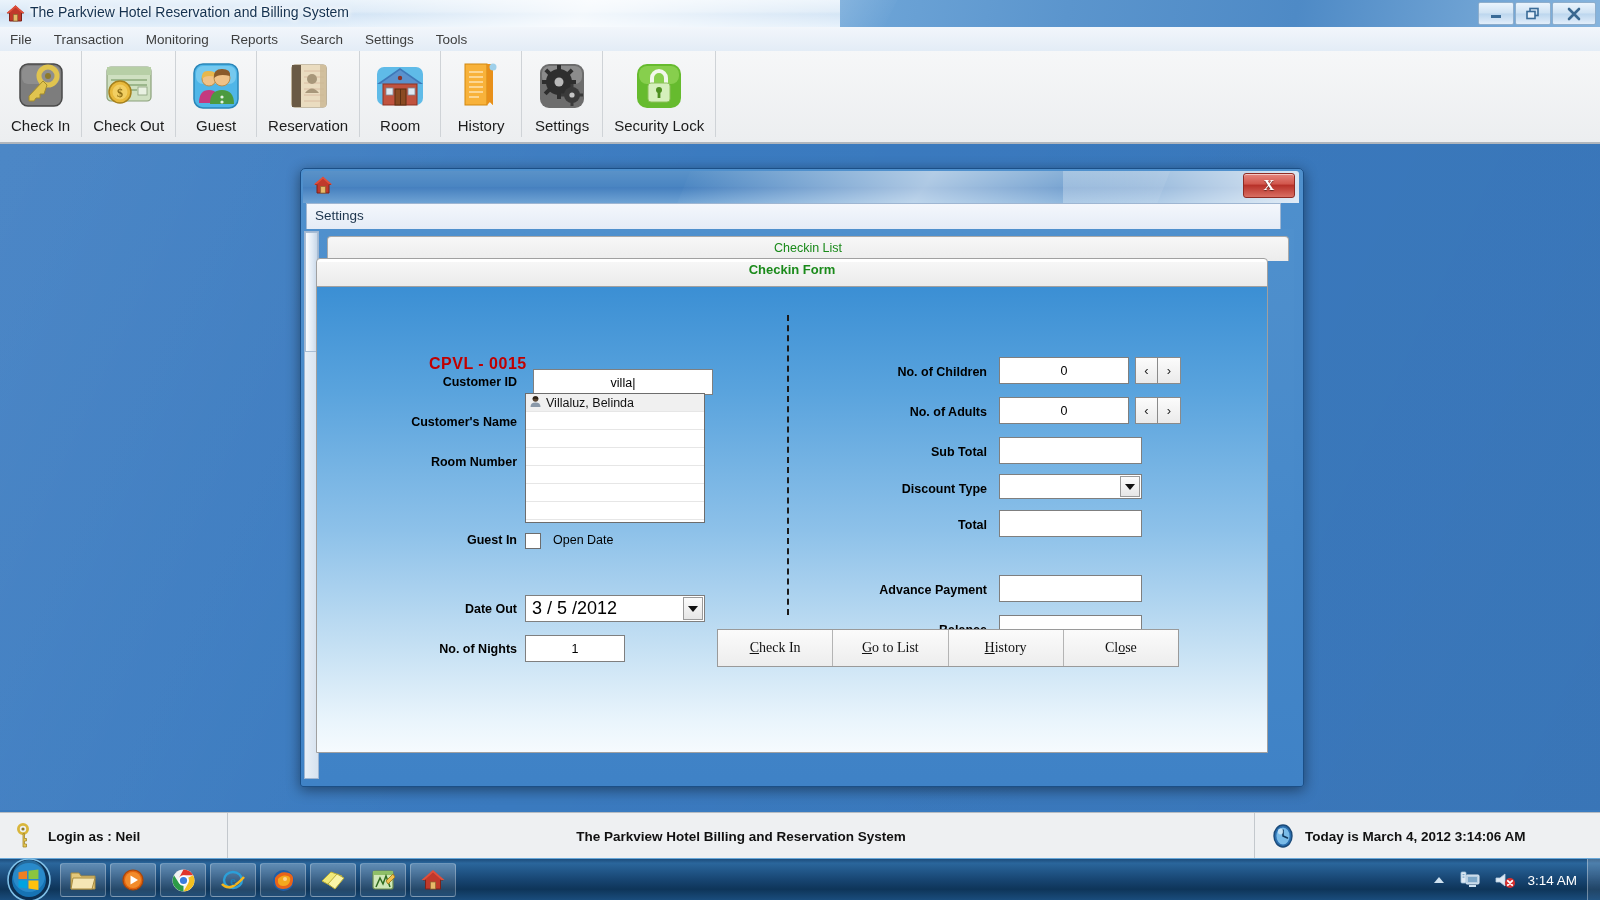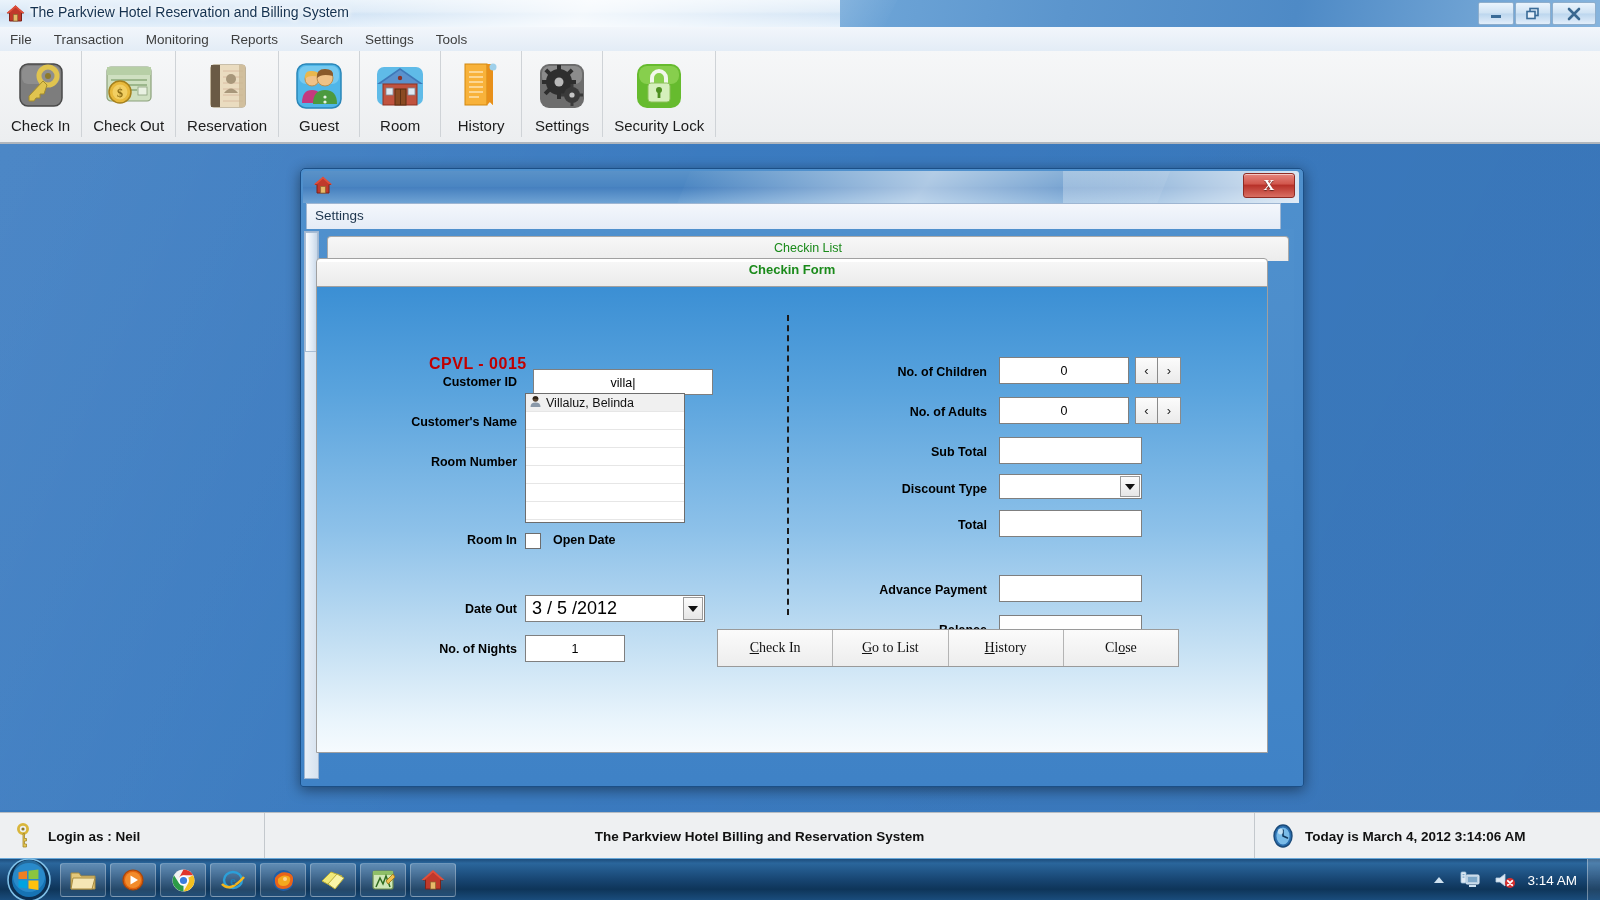--- a/index.html
+++ b/index.html
@@ -106,21 +106,21 @@
   .lbl{position:absolute;font-size:12.5px;font-weight:bold;color:#000;
     text-align:right;white-space:nowrap;}
   .fld{position:absolute;background:#fff;border:1px solid #7f7f7f;box-sizing:border-box;}
   .fld.ctr{font-size:12.5px;color:#000;text-align:center;line-height:24px;}
   .fld.lft{font-size:12.5px;color:#000;text-align:left;line-height:24px;padding-left:6px;}
 
   #code-label{position:absolute;left:112px;top:48px;font-size:16px;font-weight:bold;color:#c00000;
     font-family:"Liberation Sans",sans-serif;letter-spacing:.5px;margin-top:20px;}
 
   
-  #ac-list{position:absolute;left:208px;top:106px;width:160px;height:130px;
+  #ac-list{position:absolute;left:208px;top:106px;width:180px;height:130px;
     background:#fff;border:1px solid #6d6d6d;box-sizing:border-box;}
   .ac-row{height:18px;border-bottom:1px solid #e6e6e6;box-sizing:border-box;}
   .ac-row.sel{background:#f0f0f0;display:flex;align-items:center;padding-left:3px;}
   .ac-row.sel .ac-txt{font-size:12.5px;color:#111;margin-left:4px;white-space:nowrap;}
 
   .spin{position:absolute;width:46px;height:27px;display:flex;}
   .spin .sb{width:23px;height:27px;border:1px solid #8a8a8a;box-sizing:border-box;
     background:linear-gradient(to bottom,#fcfcfc,#eaeaea);
     display:flex;align-items:center;justify-content:center;font-size:13px;color:#222;}
   .spin .sb+.sb{border-left:none;}
@@ -128,36 +128,36 @@
   .combo{position:absolute;background:#fff;border:1px solid #7f7f7f;box-sizing:border-box;}
   .combo .cv{position:absolute;left:6px;top:0;line-height:25px;font-size:18px;color:#000;}
   .combo .carw{position:absolute;right:1px;top:1px;width:20px;bottom:1px;
     background:linear-gradient(to bottom,#fbfbfb,#e6e6e6);border:1px solid #9a9a9a;box-sizing:border-box;
     display:flex;align-items:center;justify-content:center;}
   .combo .carw i{display:block;width:0;height:0;border-left:5px solid transparent;
     border-right:5px solid transparent;border-top:6px solid #111;}
 
   #chk-open{position:absolute;left:208px;top:246px;width:16px;height:16px;
     background:#fff;border:1px solid #6d6d6d;box-sizing:border-box;}
-  #chk-open-lbl{position:absolute;left:236px;top:246px;font-size:12.5px;font-weight:bold;color:#000;}
+  #chk-open-lbl{position:absolute;left:236px;top:246px;font-size:12.5px;font-weight:normal;color:#000;}
 
   #vdash{position:absolute;left:470px;top:28px;width:0;height:300px;border-left:2px dashed #1a1a1a;}
 
   #btnrow{position:absolute;left:400px;top:342px;width:462px;height:38px;display:flex;
     border:1px solid #9a9a9a;background:linear-gradient(to bottom,#fbfbfb,#ededed);box-sizing:border-box;}
   .fbtn{flex:1;display:flex;align-items:center;justify-content:center;
     border-right:1px solid #b4b4b4;font-family:"Liberation Serif",serif;font-size:14px;color:#111;}
   .fbtn:last-child{border-right:none;}
   .fbtn u{text-decoration:underline;}
 
   
   #statusbar{position:absolute;left:0;top:812px;width:1600px;height:46px;
     background:#eef0f2;border-top:1px solid #b6bcc2;display:flex;align-items:stretch;}
   .sb-cell{display:flex;align-items:center;border-right:1px solid #c3c8cd;box-sizing:border-box;}
-  #sb-login{width:265px;padding-left:12px;}
+  #sb-login{width:228px;padding-left:12px;}
   #sb-mid{flex:1;justify-content:center;}
   #sb-time{width:345px;padding-left:14px;border-right:none;}
   .sb-txt{font-size:13.5px;color:#111;font-weight:bold;white-space:nowrap;}
   #sb-mid .sb-txt{font-weight:bold;}
   .sb-ico{width:28px;height:28px;margin-right:8px;flex:none;}
 
   
   #taskbar{position:absolute;left:0;top:858px;width:1600px;height:42px;
     background:linear-gradient(to bottom,#1d4d7c 0%,#2a669c 10%,#16436f 52%,#0e3559 72%,#1b4f80 100%);
     border-top:1px solid #69a8d8;display:flex;align-items:center;}
@@ -248,48 +248,48 @@
           <circle cx="20" cy="35" r="7.5" fill="#f2cf62"></circle>
           <text x="20" y="40" font-size="12" font-family="Liberation Serif, serif" font-weight="bold" fill="#8a6a12" text-anchor="middle">$</text>
         </svg>
       </span>
       <span class="tb-lab">Check Out</span>
     </div>
 
     <div class="tb-item">
       <span class="tb-ico">
         <svg width="58" height="58" viewBox="0 0 58 58">
-          <rect x="13" y="8" width="34" height="42" rx="3" fill="#e6d6b8" stroke="#9c875f" stroke-width="1.2"></rect>
-          <rect x="13" y="8" width="9" height="42" fill="#6a5a45"></rect>
-          <rect x="22" y="8" width="25" height="42" fill="#eadcc0"></rect>
-          <path d="M25 14 H45 M25 20 H45 M25 26 H45 M25 32 H45 M25 38 H45 M25 44 H45" stroke="#d9b9a0" stroke-width=".9"></path>
-          <circle cx="33" cy="22" r="5" fill="#a8977a"></circle>
-          <path d="M26 36 q7 -9 14 0 z" fill="#a8977a"></path>
-          <rect x="41" y="8" width="6" height="42" fill="#cbb894" opacity=".8"></rect>
-        </svg>
-      </span>
-      <span class="tb-lab">Reservation</span>
-    </div>
-
-    <div class="tb-item">
-      <span class="tb-ico">
-        <svg width="58" height="58" viewBox="0 0 58 58">
           <rect x="7" y="7" width="44" height="44" rx="9" fill="#4fb6e8" stroke="#2a86b8" stroke-width="1.5"></rect>
           <rect x="9" y="9" width="40" height="18" rx="7" fill="#86d2f2" opacity=".7"></rect>
           <circle cx="22" cy="22" r="7" fill="#f0c288" stroke="#b98e4e" stroke-width="1"></circle>
           <path d="M22 14 q-8 -1 -7 8 q4 -5 14 -2 q1 -6 -7 -6z" fill="#e8b74c"></path>
           <path d="M12 46 q0 -13 10 -13 q10 0 10 13 z" fill="#c4397f"></path>
           <circle cx="35" cy="21" r="8" fill="#f0c288" stroke="#b98e4e" stroke-width="1"></circle>
           <path d="M35 12 q-9 0 -8 9 q5 -5 16 -2 q1 -7 -8 -7z" fill="#8a5a2a"></path>
           <path d="M23 47 q0 -14 12 -14 q12 0 12 14 z" fill="#4c9a3f"></path>
           <circle cx="35" cy="40" r="1.6" fill="#e8f3e4"></circle>
           <circle cx="35" cy="45" r="1.6" fill="#e8f3e4"></circle>
         </svg>
       </span>
       <span class="tb-lab">Guest</span>
+    </div>
+
+    <div class="tb-item">
+      <span class="tb-ico">
+        <svg width="58" height="58" viewBox="0 0 58 58">
+          <rect x="13" y="8" width="34" height="42" rx="3" fill="#e6d6b8" stroke="#9c875f" stroke-width="1.2"></rect>
+          <rect x="13" y="8" width="9" height="42" fill="#6a5a45"></rect>
+          <rect x="22" y="8" width="25" height="42" fill="#eadcc0"></rect>
+          <path d="M25 14 H45 M25 20 H45 M25 26 H45 M25 32 H45 M25 38 H45 M25 44 H45" stroke="#d9b9a0" stroke-width=".9"></path>
+          <circle cx="33" cy="22" r="5" fill="#a8977a"></circle>
+          <path d="M26 36 q7 -9 14 0 z" fill="#a8977a"></path>
+          <rect x="41" y="8" width="6" height="42" fill="#cbb894" opacity=".8"></rect>
+        </svg>
+      </span>
+      <span class="tb-lab">Reservation</span>
     </div>
 
     <div class="tb-item">
       <span class="tb-ico">
         <svg width="58" height="58" viewBox="0 0 58 58">
           <rect x="6" y="10" width="46" height="38" rx="7" fill="#5fbbe8"></rect>
           <path d="M29 11 L52 27 L6 27 Z" fill="#3e78b8"></path>
           <path d="M29 13 L49 27 L9 27 Z" fill="#5a92cd"></path>
           <rect x="12" y="27" width="34" height="21" fill="#c0533f"></rect>
           <rect x="12" y="27" width="34" height="21" fill="none" stroke="#8d3225" stroke-width="1"></rect>
@@ -403,21 +403,21 @@
       <span>Checkin Form</span>
     </div>
 
     <div id="form-area">
 
       <div id="code-label">CPVL - 0015</div>
 
       <div class="lbl" style="left:40px;top:88px;width:160px;">Customer ID</div>
       <div class="lbl" style="left:40px;top:128px;width:160px;">Customer's Name</div>
       <div class="lbl" style="left:40px;top:168px;width:160px;">Room Number</div>
-      <div class="lbl" style="left:40px;top:246px;width:160px;">Room In</div>
+      <div class="lbl" style="left:40px;top:246px;width:160px;">Guest In</div>
       <div class="lbl" style="left:40px;top:315px;width:160px;">Date Out</div>
       <div class="lbl" style="left:40px;top:355px;width:160px;">No. of Nights</div>
 
       <div class="fld ctr" style="left:216px;top:82px;width:180px;height:26px;line-height:26px;">
         <span>villa</span><span style="font-weight:100;">|</span>
       </div>
 
       <div id="ac-list">
         <div class="ac-row sel">
           <span>

